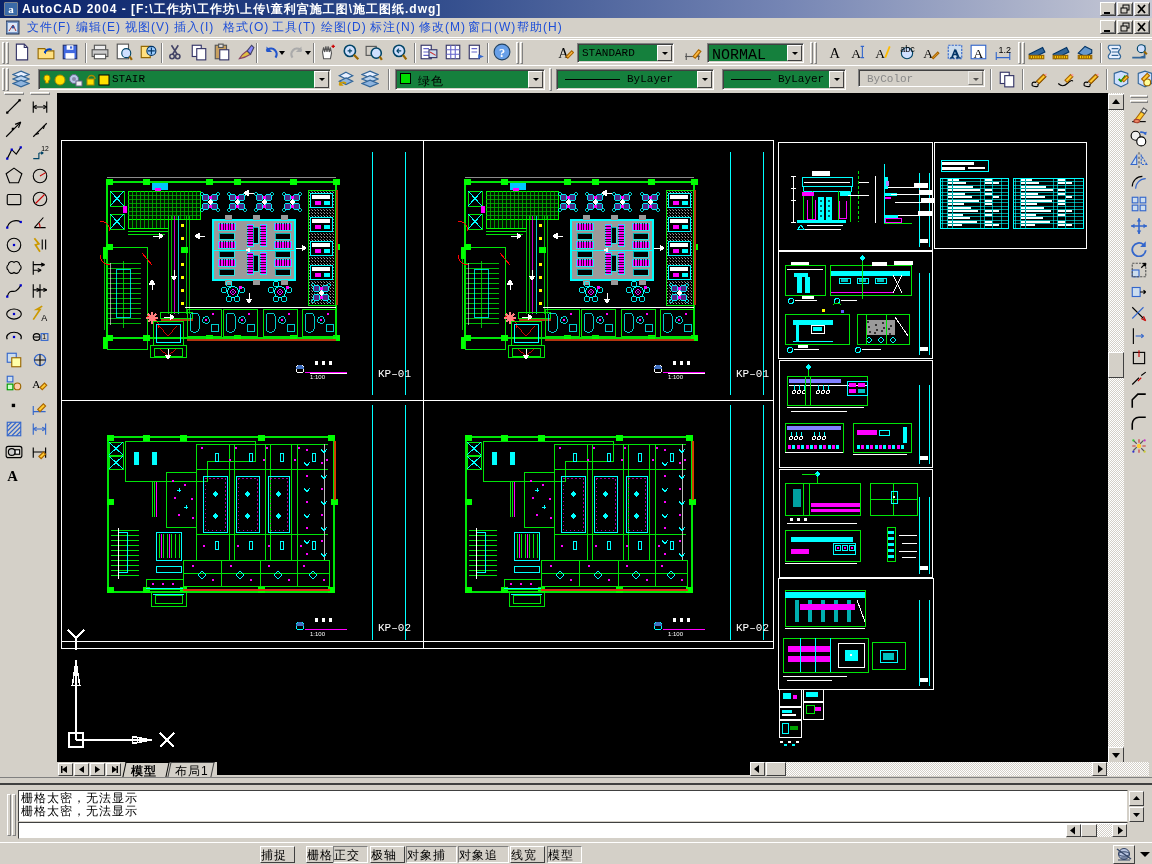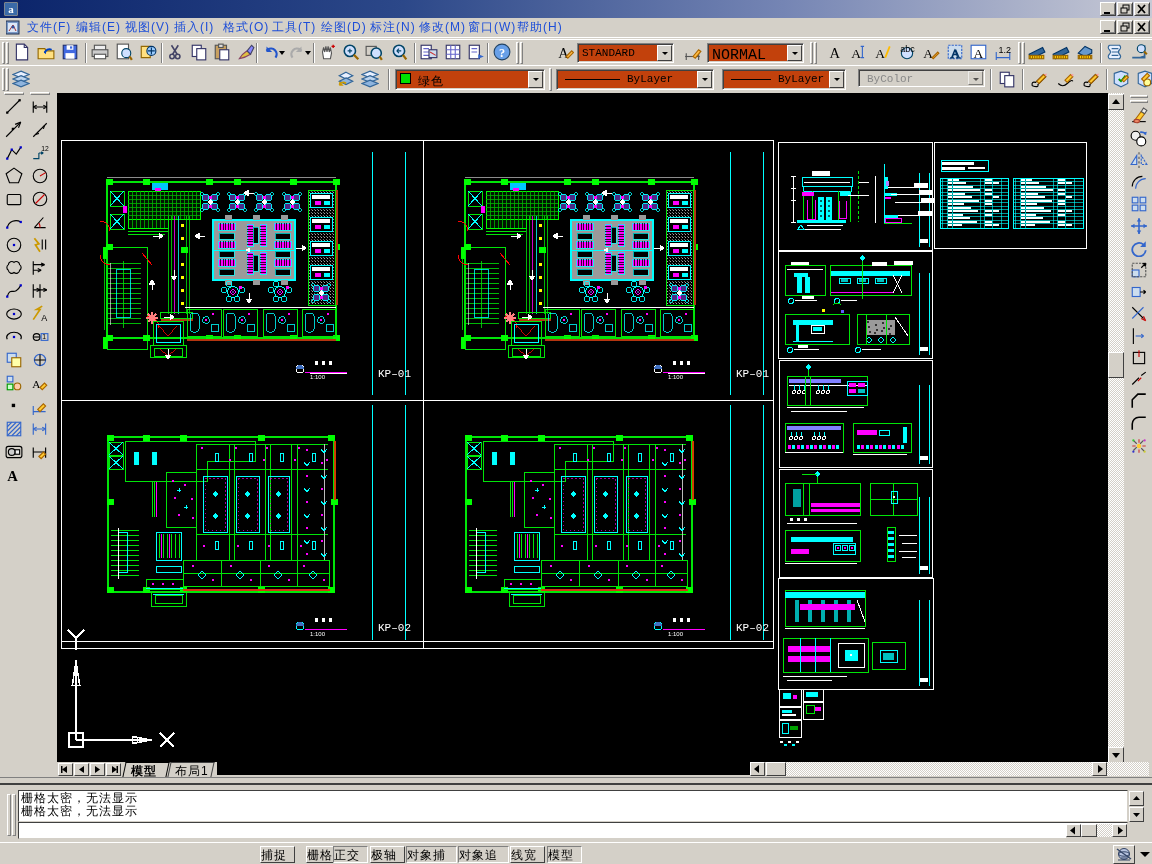--- a/index.html
+++ b/index.html
@@ -4,38 +4,39 @@
 body{width:1152px;height:864px;overflow:hidden;font-family:"Liberation Sans",sans-serif;background:#d4d0c8}
 #root{position:relative;width:1152px;height:864px}
 .abs{position:absolute}
 .ttl{left:0;top:0;width:1152px;height:18px;background:linear-gradient(90deg,#0b246a 0%,#2c4889 35%,#7585b4 68%,#c7c9d5 100%);color:#fff;font-weight:bold;font-size:12px;line-height:18px}
 .menu{left:0;top:18px;width:1152px;height:20px;background:#d4d0c8;font-size:12px;border-bottom:1px solid #fff}
 .mi{position:absolute;top:0;height:19px;line-height:19px;letter-spacing:1px;color:#1d4ed8;white-space:nowrap}
 .tb1{left:0;top:39px;width:1152px;height:26px;background:#d4d0c8;border-top:1px solid #fff}
 .tb2{left:0;top:65px;width:1152px;height:28px;background:#d4d0c8;border-top:1px solid #fff}
 .grip{position:absolute;width:3px;background:#d4d0c8;border:1px solid;border-color:#fff #808080 #808080 #fff}
 .sep{position:absolute;width:2px;border-left:1px solid #808080;border-right:1px solid #fff}
-.combo{position:absolute;background:#c2410c;border:1px solid;border-color:#808080 #fff #fff #808080;box-shadow:inset 1px 1px 0 #404040,inset -1px -1px 0 #d4d0c8;font-size:11px}
+.combo{position:absolute;background:#15803d;border:1px solid;border-color:#808080 #fff #fff #808080;box-shadow:inset 1px 1px 0 #404040,inset -1px -1px 0 #d4d0c8;font-size:11px}
 .cbtn{position:absolute;right:1px;top:1px;bottom:1px;width:15px;background:#d4d0c8;border:1px solid;border-color:#fff #404040 #404040 #fff}
 .cbtn:after{content:"";position:absolute;left:4px;top:6px;border:3.5px solid transparent;border-top-color:#000}
 .wb{position:absolute;width:16px;height:14px;background:#d4d0c8;border:1px solid;border-color:#fff #404040 #404040 #fff;box-shadow:inset 1px 1px 0 #d4d0c8, inset -1px -1px 0 #808080;color:#000;font-size:9px;text-align:center;line-height:12px;font-family:"Liberation Mono",monospace;font-weight:bold}
 .dock{background:#d4d0c8}
 .statbtn{position:absolute;top:3px;height:17px;font-size:12px;letter-spacing:1px;text-align:left;color:#000;background:#d4d0c8;line-height:16px}
 .raised{border:1px solid;border-color:#fff #404040 #404040 #fff}
 .sunken{border:1px solid;border-color:#808080 #fff #fff #808080}
 .dither{background:repeating-conic-gradient(#fff 0% 25%,#d4d0c8 0% 50%) 0 0/2px 2px}
 svg{display:block}
 </style></head><body>
 <div id="root">
 <div class="abs ttl">
 <svg class="abs" style="left:4px;top:2px" width="14" height="14">
         <rect x="0" y="0" width="14" height="14" fill="#c8d8f0" stroke="#333"></rect>
         <rect x="1" y="1" width="12" height="12" fill="#3a6aa8"></rect>
         <text x="7" y="11" font-size="11" font-weight="bold" fill="#fff" text-anchor="middle" font-family="Liberation Serif">a</text>
       </svg>
+<span style="position:absolute;left:22px;top:0;letter-spacing:1px">AutoCAD 2004 - [F:\工作坊\工作坊\上传\童利宫施工图\施工图纸.dwg]</span>
 <div class="wb" style="left:1100px;top:2px">
         <svg width="14" height="12">
           <rect x="3" y="9" width="6" height="2" fill="#000"></rect>
         </svg>
       </div>
       <div class="wb" style="left:1117px;top:2px">
         <svg width="14" height="12">
           <rect x="5" y="2" width="6" height="5" fill="none" stroke="#000"></rect>
           <rect x="3" y="5" width="6" height="5" fill="#d4d0c8" stroke="#000"></rect>
         </svg>
@@ -272,20 +273,34 @@
       </svg>
     </div>
 <div class="abs tb2">
       <div class="grip" style="left:2px;top:2px;height:23px"></div>
       <div class="grip" style="left:6px;top:2px;height:23px"></div>
       <svg class="abs" style="left:12px;top:4px" width="18" height="18" viewBox="0 0 16 16">
         <path d="M8,1 L15,4 L8,7 L1,4 Z" fill="#e8f0ff" stroke="#369"></path>
         <path d="M8,5 L15,8 L8,11 L1,8 Z" fill="#bcd4ee" stroke="#369"></path>
         <path d="M8,9 L15,12 L8,15 L1,12 Z" fill="#8fb4dd" stroke="#369"></path>
       </svg>
+      <div class="combo" style="left:38px;top:3px;width:293px;height:21px">
+        <svg class="abs" style="left:3px;top:3px" width="78" height="14" viewBox="0 0 78 14">
+<path d="M5,2 a3,3 0 0 1 3,3 q0,2 -1.5,3 l0,2 l-3,0 l0,-2 Q2,7 2,5 a3,3 0 0 1 3,-3" fill="#ffe000" stroke="#a80"></path>
+<circle cx="18" cy="7" r="5" fill="#ffe000" stroke="#a80"></circle>
+<circle cx="32" cy="6" r="4.5" fill="#b8c8e8" stroke="#668"></circle>
+          <circle cx="32" cy="6" r="2" fill="#88a"></circle>
+          <rect x="34" y="8" width="6" height="5" fill="#eee" stroke="#668"></rect>
+<path d="M46,6 a3.5,3.5 0 0 1 7,0" fill="none" stroke="#a80" stroke-width="1.5"></path>
+          <rect x="45" y="6" width="7" height="6" fill="#ffe000" stroke="#a80"></rect>
+<rect x="57" y="2" width="10" height="10" fill="#ffe000" stroke="#000"></rect>
+</svg>
+        <span style="position:absolute;left:73px;top:3px;font-family:'Liberation Mono',monospace;font-size:11px">STAIR</span>
+        <div class="cbtn"></div>
+      </div>
       <svg class="abs" style="left:337px;top:4px" width="18" height="18" viewBox="0 0 16 16">
         <path d="M8,2 L14,5 L8,8 L2,5 Z" fill="#e8f0ff" stroke="#369"></path>
         <path d="M8,7 L14,10 L8,13 L2,10 Z" fill="#8fb4dd" stroke="#369"></path>
         <path d="M2,13 a4,4 0 0 1 6,-1" stroke="#c90" fill="none" stroke-width="1.5"></path>
         <path d="M2,10 v4 h4 Z" fill="#c90"></path>
       </svg>
       <svg class="abs" style="left:361px;top:4px" width="18" height="18" viewBox="0 0 16 16">
         <path d="M8,1 L15,4 L8,7 L1,4 Z" fill="#e8f0ff" stroke="#369"></path>
         <path d="M8,5 L15,8 L8,11 L1,8 Z" fill="#bcd4ee" stroke="#369"></path>
         <path d="M8,9 L15,12 L8,15 L1,12 Z" fill="#8fb4dd" stroke="#369"></path>

